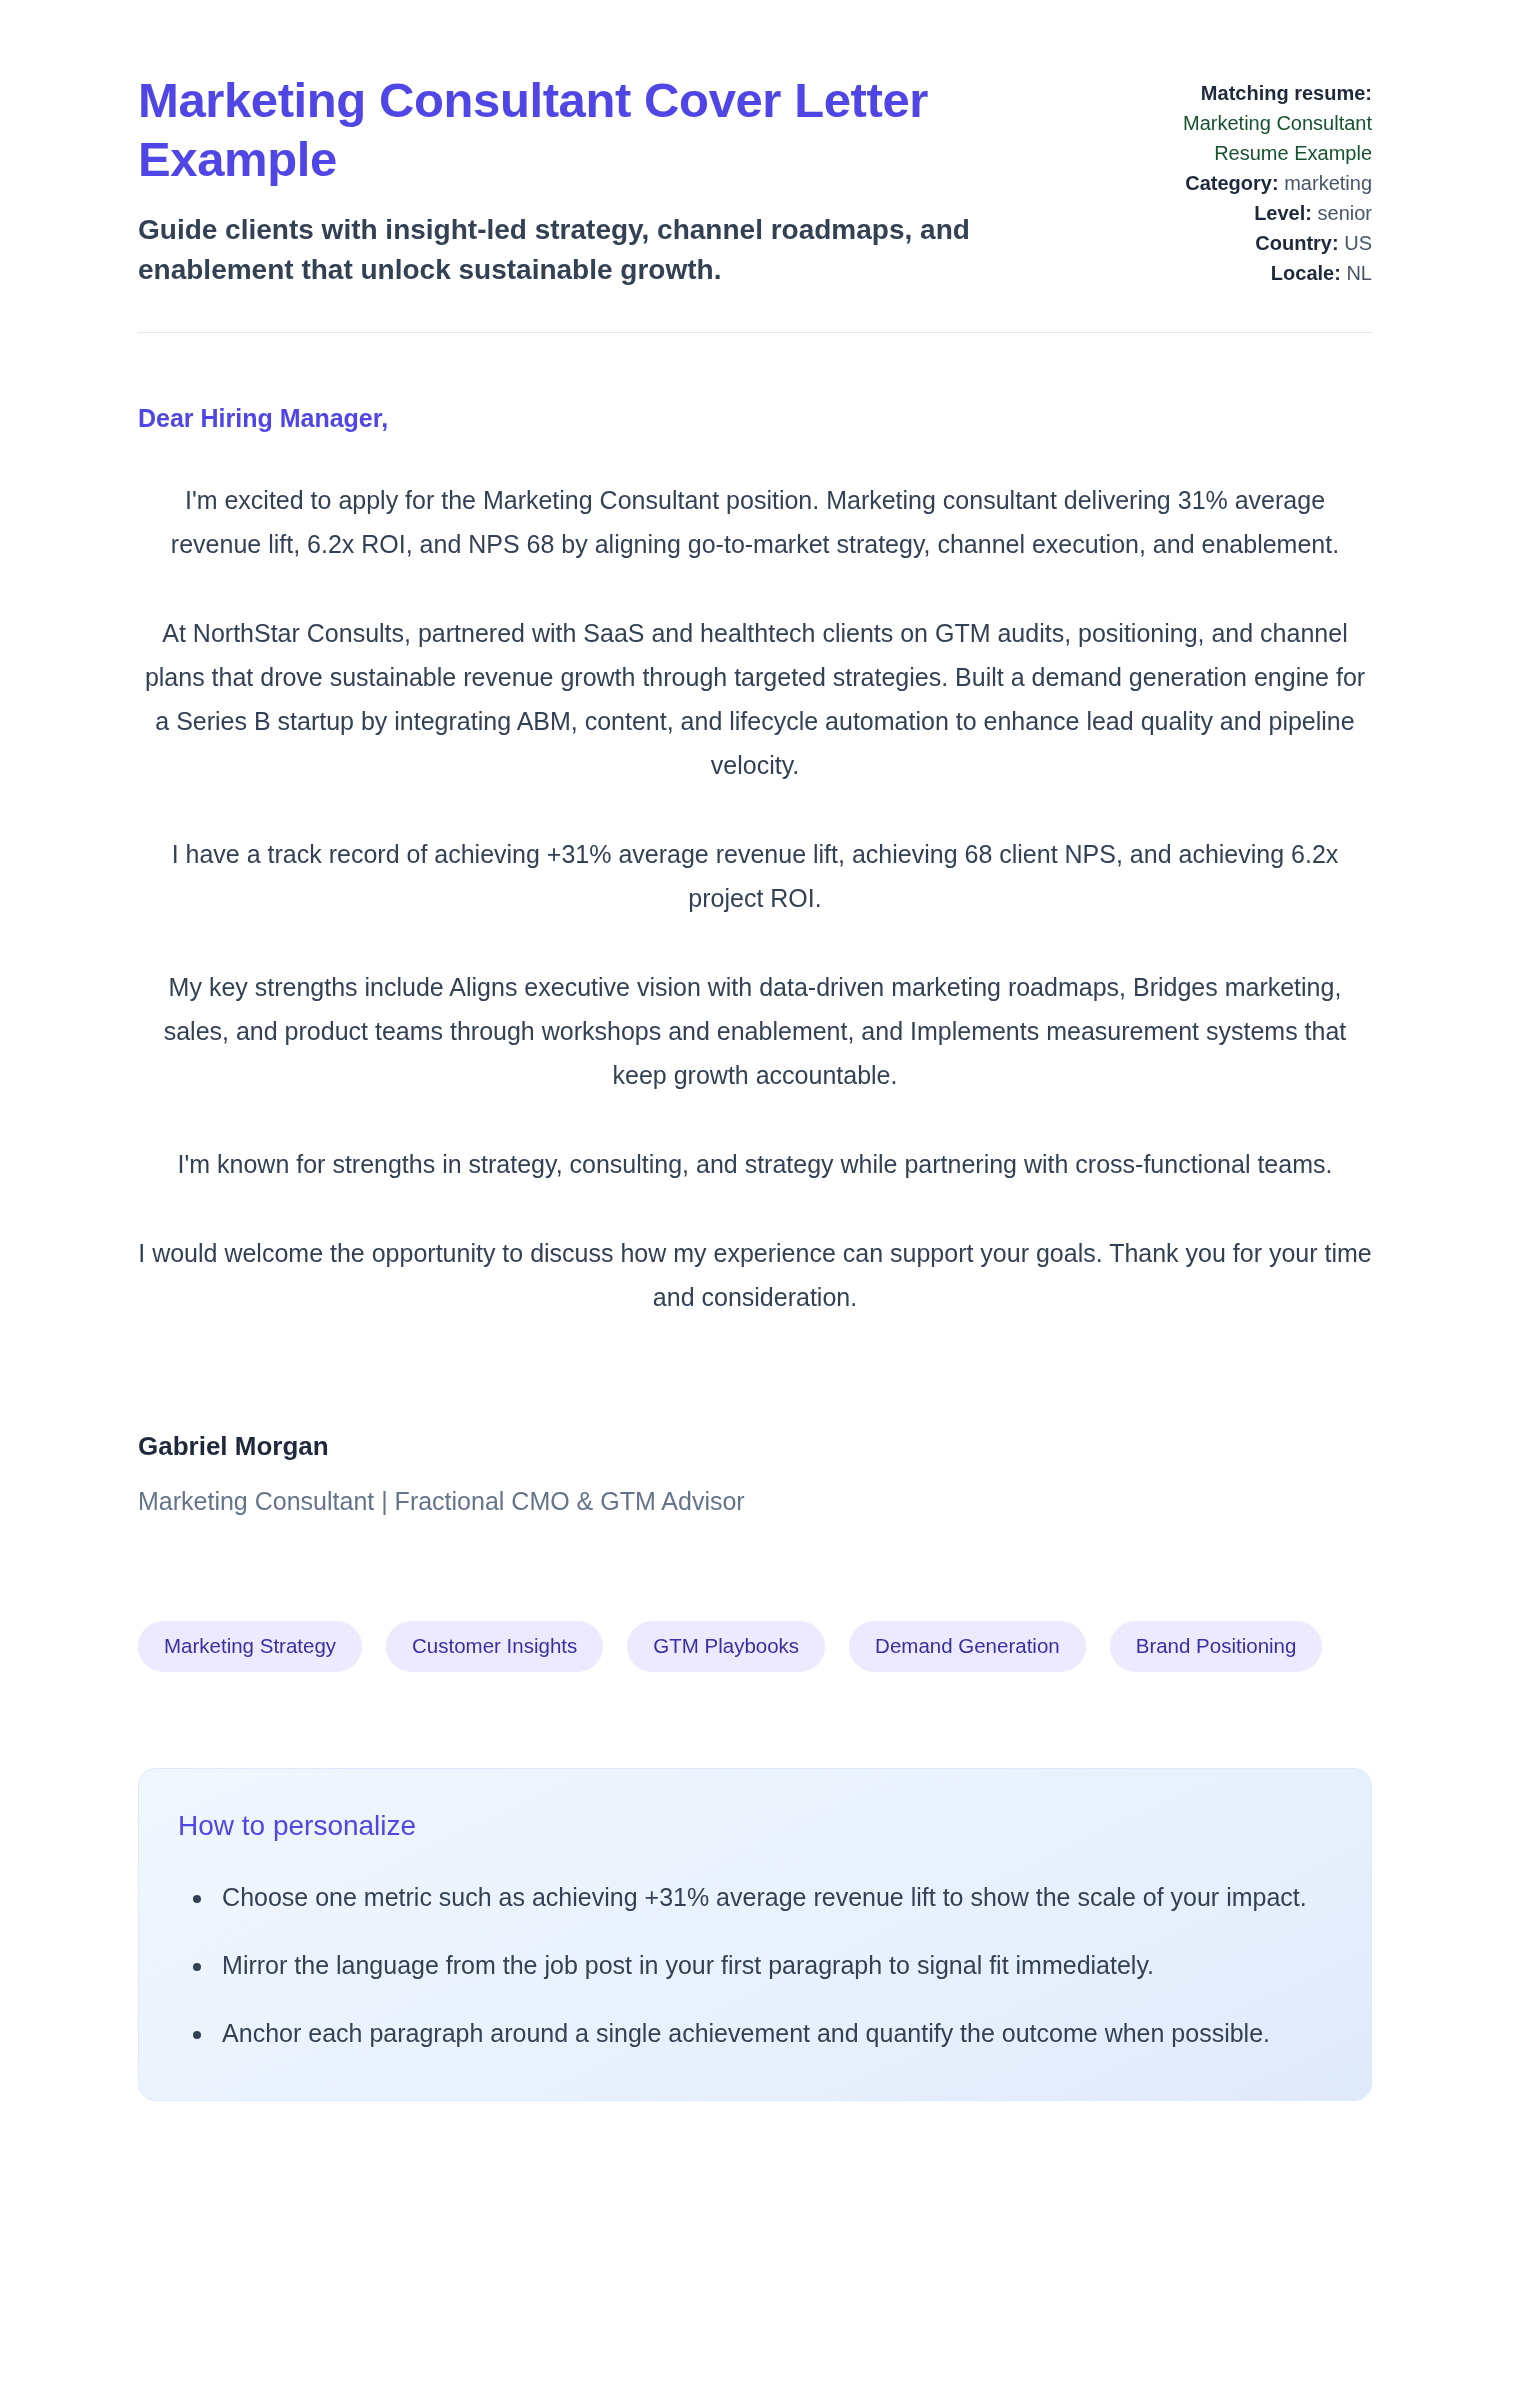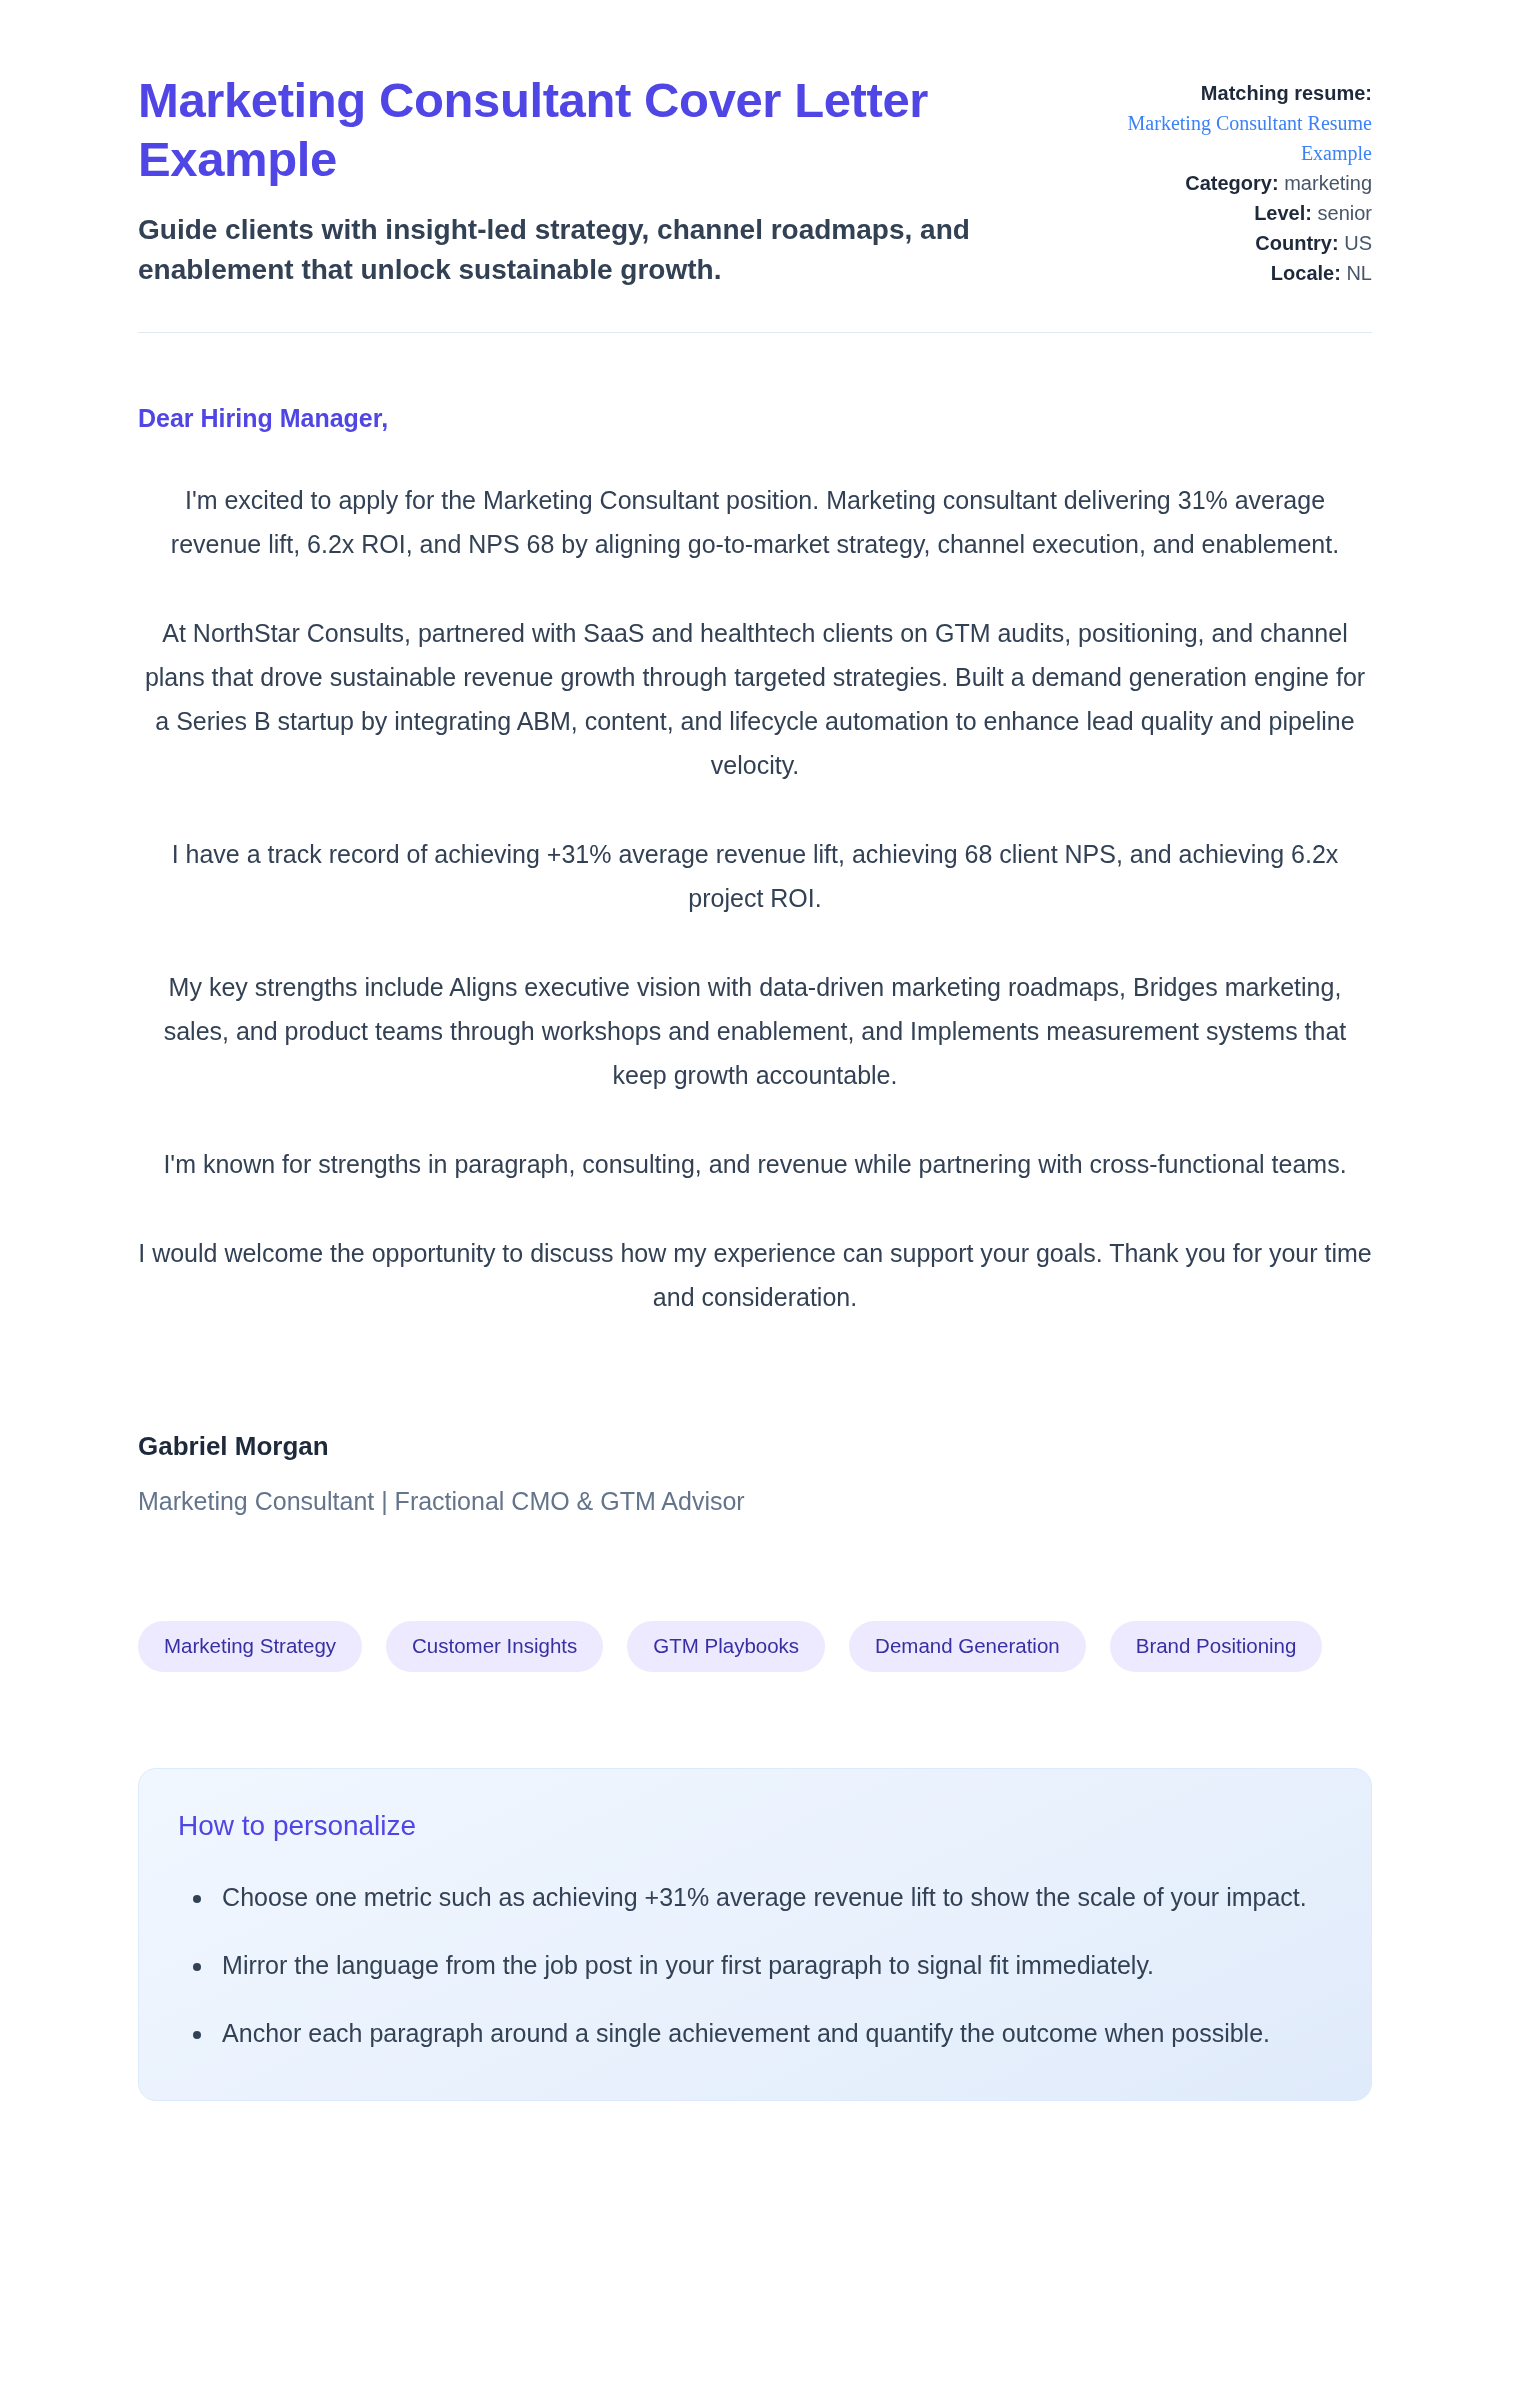--- a/index.html
+++ b/index.html
@@ -51,22 +51,21 @@
     text-align: right;
     font-size: 20px;
     line-height: 1.5;
     color: #475569;
   }
   .meta-label {
     font-weight: 700;
     color: #1e293b;
   }
   .meta-block-value {
-    color: #3b82f6;
-    font-family: Liberation Serif, serif;
+    color: #14532d;
   }
 
   
   .divider {
     border: none;
     border-top: 1.8px solid #e2e8f0;
     margin: 43px 0 0 0;
   }
 
   
@@ -177,21 +176,21 @@
 
   <hr class="divider">
 
   <section>
     <p class="greeting">Dear Hiring Manager,</p>
 
     <p class="para">I'm excited to apply for the Marketing Consultant position. Marketing consultant delivering 31% average revenue lift, 6.2x ROI, and NPS 68 by aligning go-to-market strategy, channel execution, and enablement.</p>
     <p class="para">At NorthStar Consults, partnered with SaaS and healthtech clients on GTM audits, positioning, and channel plans that drove sustainable revenue growth through targeted strategies. Built a demand generation engine for a Series B startup by integrating ABM, content, and lifecycle automation to enhance lead quality and pipeline velocity.</p>
     <p class="para">I have a track record of achieving +31% average revenue lift, achieving 68 client NPS, and achieving 6.2x project ROI.</p>
     <p class="para">My key strengths include Aligns executive vision with data-driven marketing roadmaps, Bridges marketing, sales, and product teams through workshops and enablement, and Implements measurement systems that keep growth accountable.</p>
-    <p class="para">I'm known for strengths in paragraph, consulting, and revenue while partnering with cross-functional teams.</p>
+    <p class="para">I'm known for strengths in strategy, consulting, and strategy while partnering with cross-functional teams.</p>
     <p class="para">I would welcome the opportunity to discuss how my experience can support your goals. Thank you for your time and consideration.</p>
 
     <div class="signature">
       <p class="sig-name">Gabriel Morgan</p>
       <p class="sig-title">Marketing Consultant | Fractional CMO &amp; GTM Advisor</p>
     </div>
   </section>
 
   <div class="tags">
     <span class="tag">Marketing Strategy</span>

